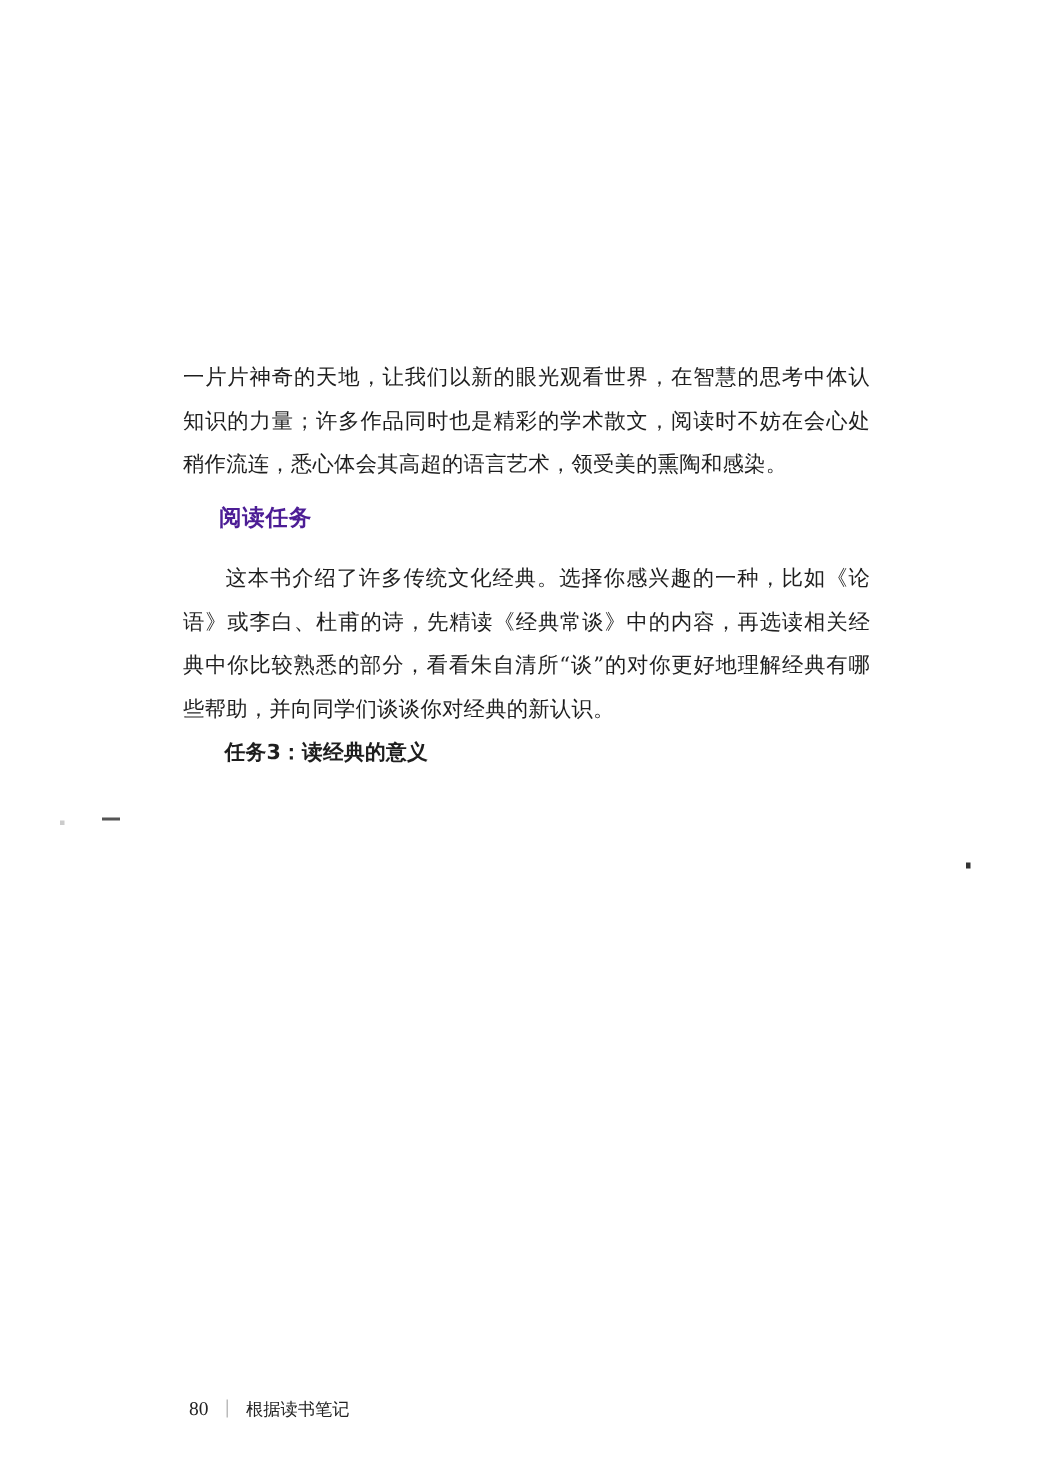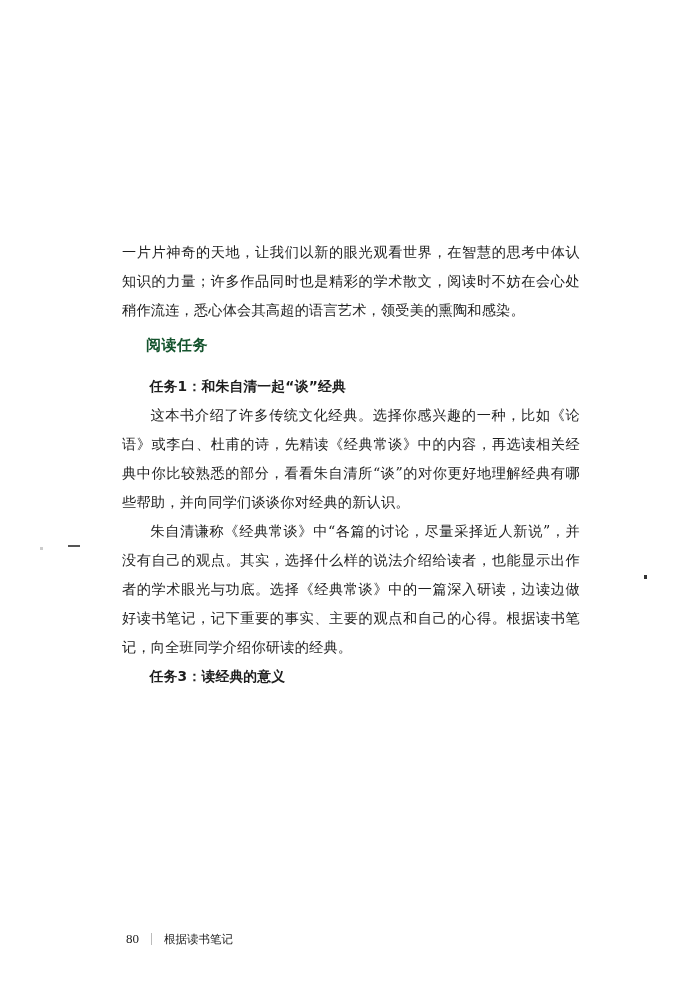--- a/index.html
+++ b/index.html
@@ -7,21 +7,21 @@
     width: 700px; height: 989px; background: #ffffff; position: relative; overflow: hidden;
     font-family: "DejaVu Serif", "Liberation Serif", serif; color: #1e1e1e;
   }
   .page { position: absolute; left: 0; top: 0; width: 700px; height: 744px; }
   .text-block { position: absolute; left: 122px; width: 458px; font-size: 14.2px; line-height: 29px; letter-spacing: 0.2px; }
   .intro { top: 238px; }
   .p { margin: 0; text-align: justify; }
   .indent { text-indent: 2em; }
   .section-title {
     position: absolute; left: 146px; top: 336px; font-size: 15px; font-weight: bold;
-    color: #14532d; font-family: "DejaVu Sans", "Liberation Sans", sans-serif; letter-spacing: 0.5px;
+    color: #4c1d95; font-family: "DejaVu Sans", "Liberation Sans", sans-serif; letter-spacing: 0.5px;
   }
   .tasks { top: 372px; }
   .task-heading { margin: 0; text-indent: 2em; font-weight: bold; font-family: "DejaVu Sans", "Liberation Sans", sans-serif; font-size: 13.8px; }
   .mark-left { position: absolute; left: 68px; top: 545px; width: 12px; height: 2px; background: #555; }
   .mark-dot { position: absolute; left: 644px; top: 575px; width: 3px; height: 4px; background: #333; }
   .mark-faint { position: absolute; left: 40px; top: 547px; width: 3px; height: 3px; background: #ccc; }
   .footer { position: absolute; left: 126px; top: 931px; font-size: 12px; display: flex; align-items: center;
     font-family: "DejaVu Sans", "Liberation Sans", sans-serif; color: #222; }
   .footer .num { font-family: "Liberation Serif", serif; font-size: 13px; text-align: center; }
   .footer .sep { width: 1px; height: 12px; background: #bbb; margin: 0 12px 0 12px; }
@@ -33,24 +33,22 @@
 <div class="page">
 
   <div class="text-block intro">
     <p class="p">一片片神奇的天地，让我们以新的眼光观看世界，在智慧的思考中体认知识的力量；许多作品同时也是精彩的学术散文，阅读时不妨在会心处稍作流连，悉心体会其高超的语言艺术，领受美的熏陶和感染。</p>
   </div>
 
   <div class="section-title">阅读任务</div>
 
   <div class="text-block tasks">
 
-    <p class="task-heading">任务1：和朱自清一起“谈”经典</p>
     <p class="p indent">这本书介绍了许多传统文化经典。选择你感兴趣的一种，比如《论语》或李白、杜甫的诗，先精读《经典常谈》中的内容，再选读相关经典中你比较熟悉的部分，看看朱自清所“谈”的对你更好地理解经典有哪些帮助，并向同学们谈谈你对经典的新认识。</p>
 
-    <p class="p indent">朱自清谦称《经典常谈》中“各篇的讨论，尽量采择近人新说”，并没有自己的观点。其实，选择什么样的说法介绍给读者，也能显示出作者的学术眼光与功底。选择《经典常谈》中的一篇深入研读，边读边做好读书笔记，记下重要的事实、主要的观点和自己的心得。根据读书笔记，向全班同学介绍你研读的经典。</p>
 
     <p class="task-heading">任务3：读经典的意义</p>
   </div>
 
   <div class="mark-faint"></div>
   <div class="mark-left"></div>
   <div class="mark-dot"></div>
 
   <div class="footer">
     <span class="num">80</span>

